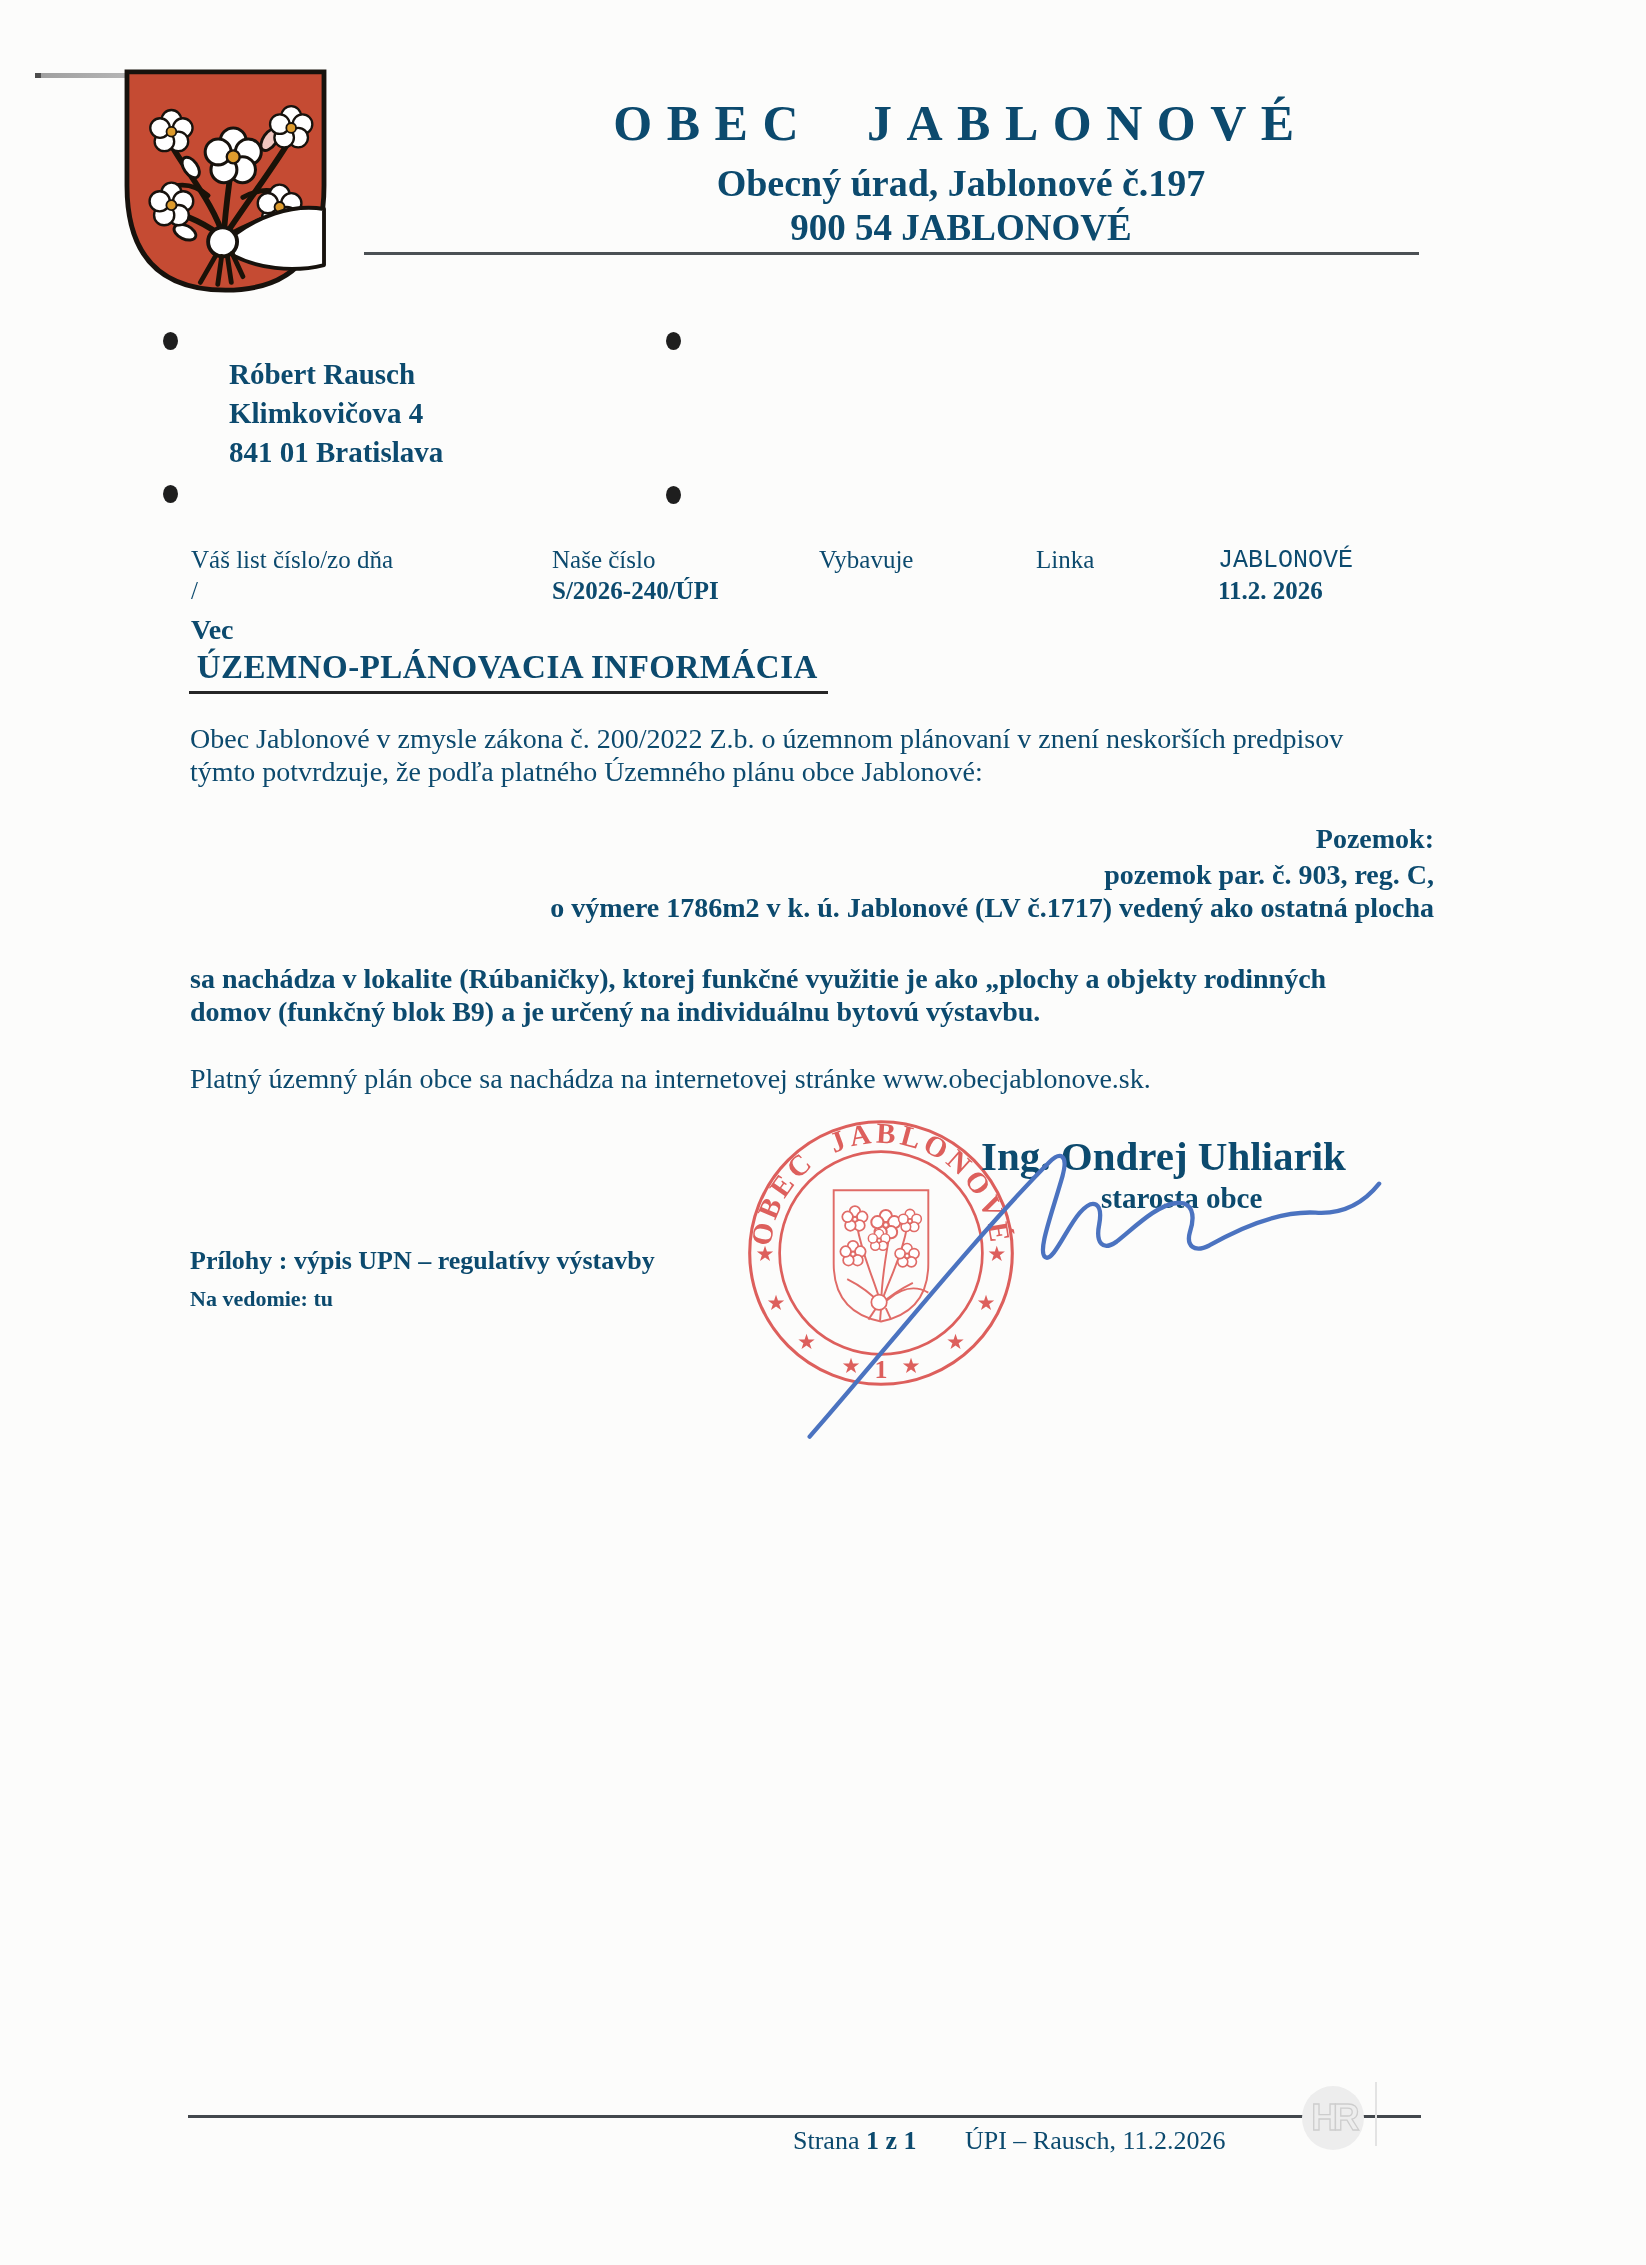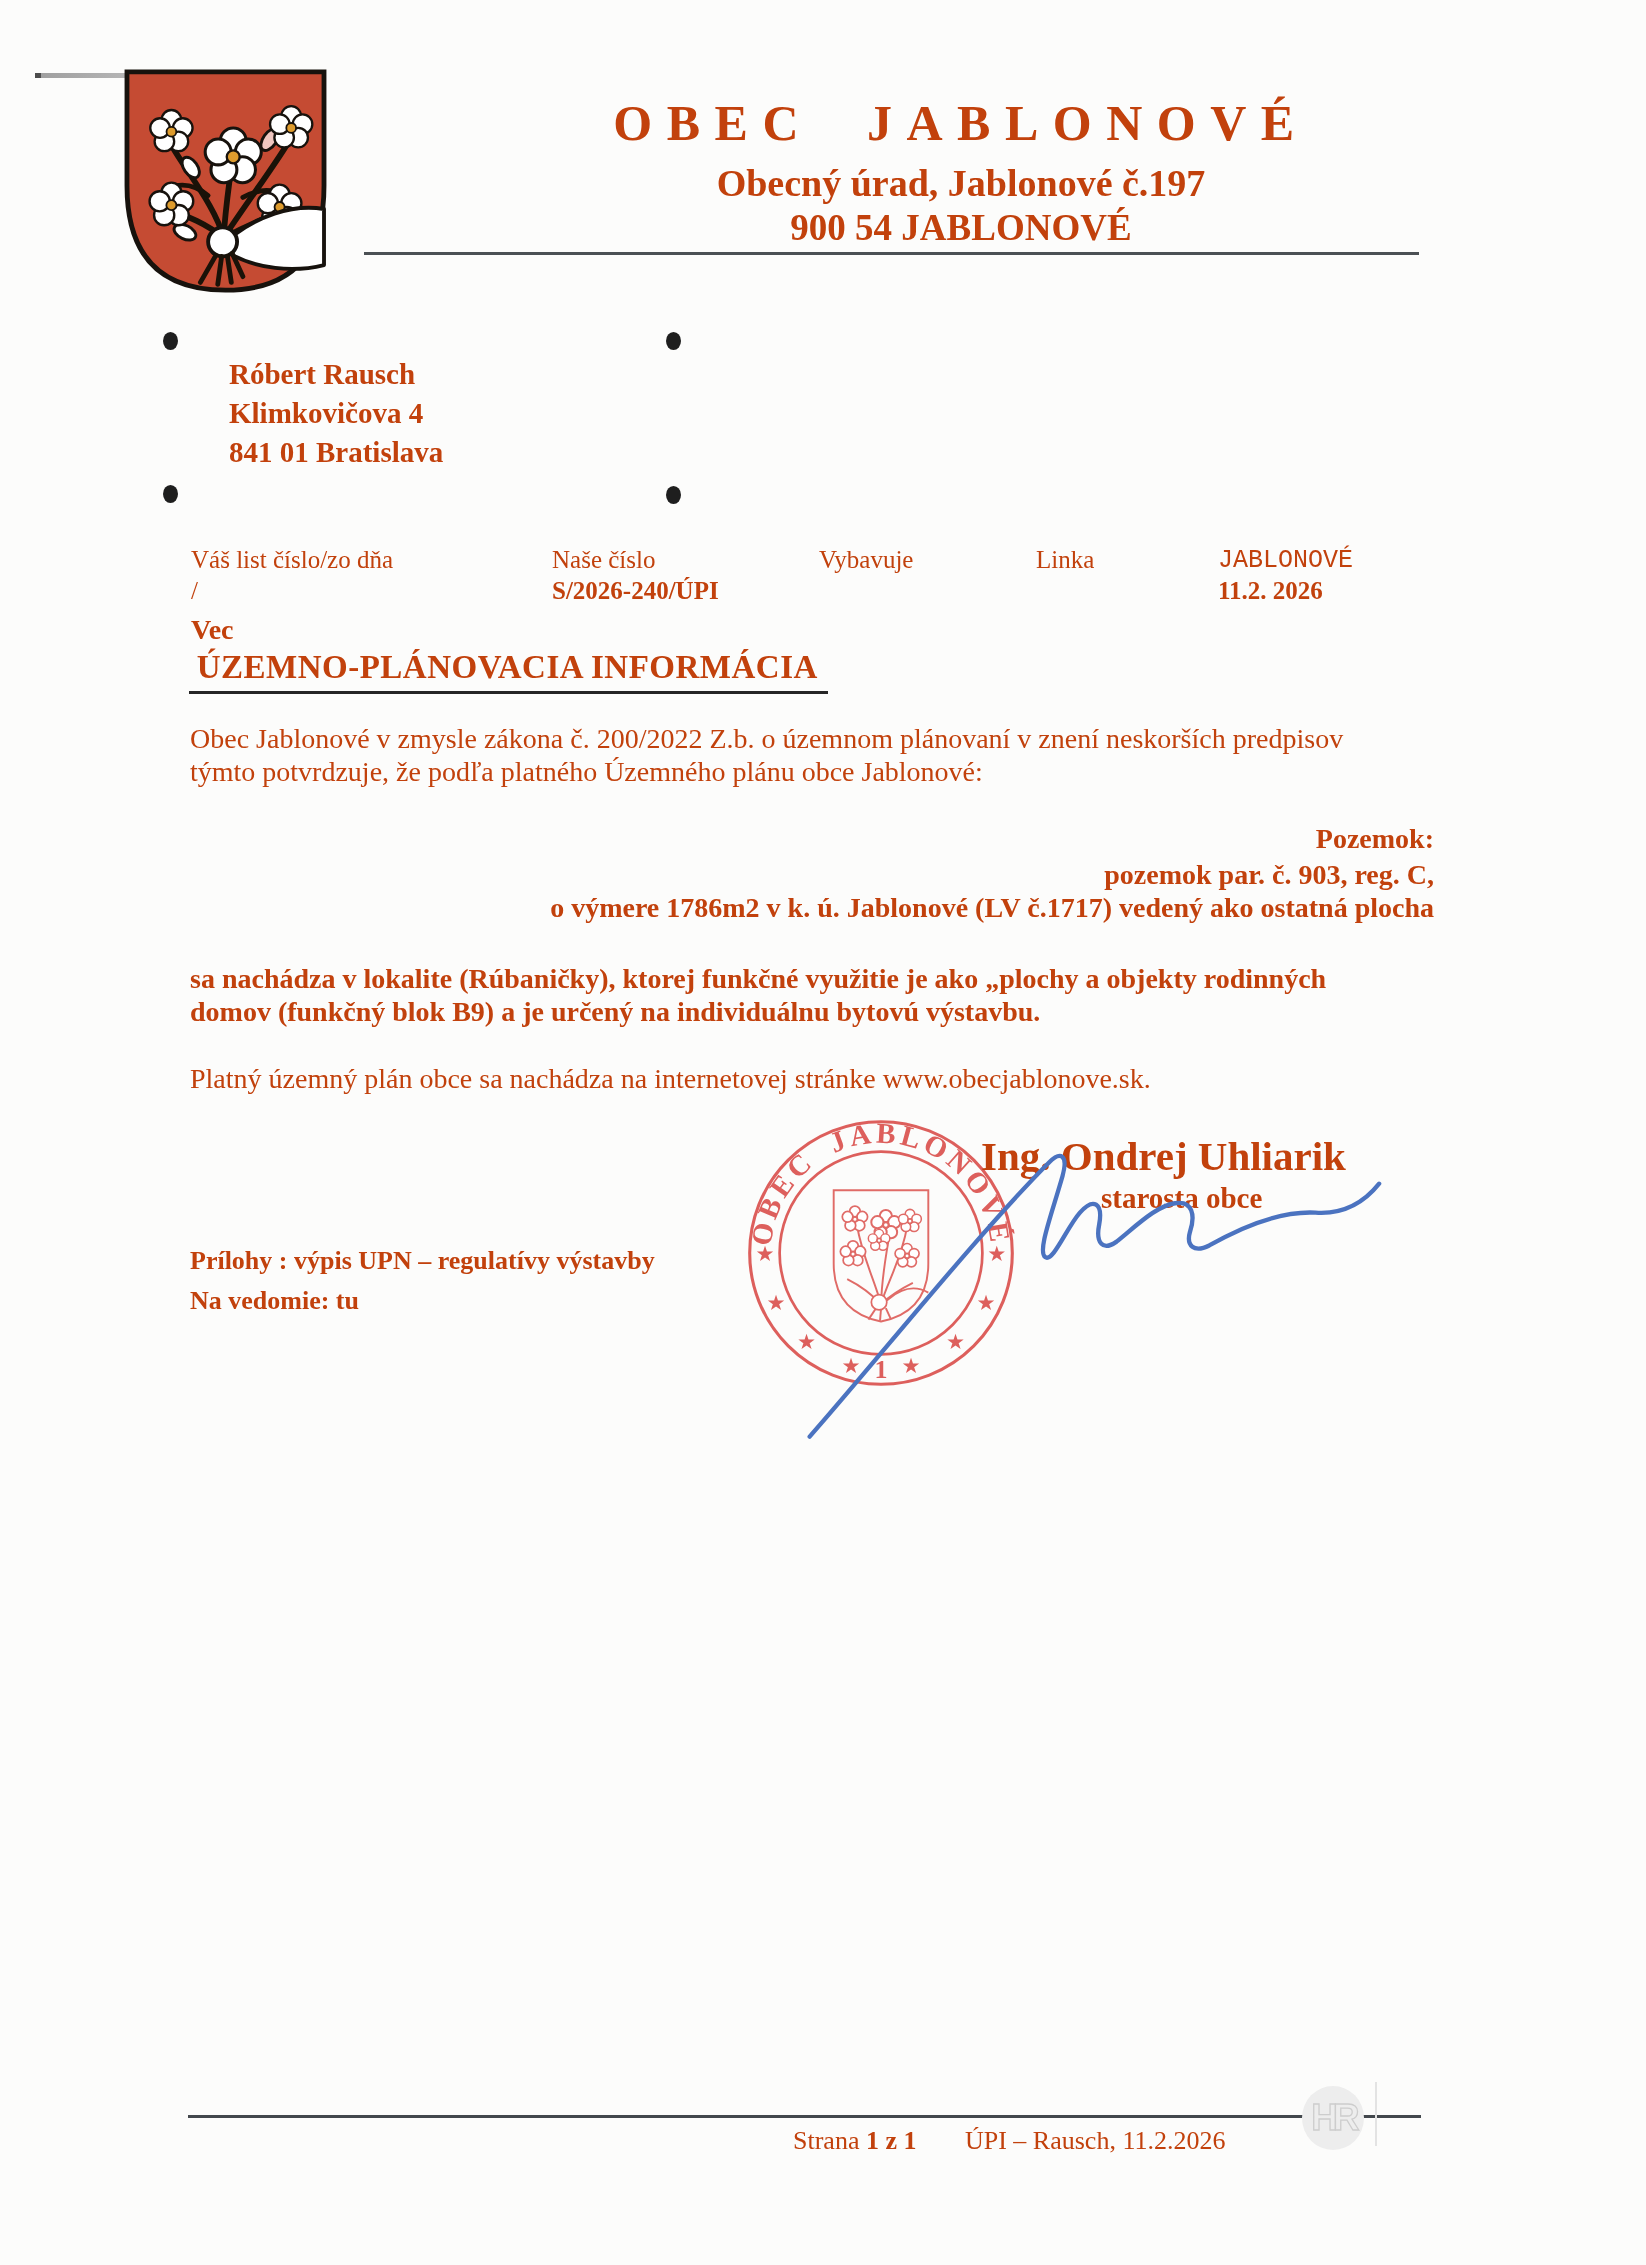--- a/index.html
+++ b/index.html
@@ -1,20 +1,20 @@
 <!DOCTYPE html>
 <html><head>
 <meta charset="utf-8">
 <style>
   * { margin:0; padding:0; box-sizing:border-box; }
   html,body { background:#e8e8e8; }
   body { font-family:"Liberation Serif","DejaVu Serif",serif; }
   .page {
     position:relative; width:1646px; height:2265px;
-    background:#fcfcfb; color:#c2410c; overflow:hidden;
+    background:#fcfcfb; color:#0c4a6e; overflow:hidden;
     margin:0 auto;
   }
   .abs { position:absolute; }
   .pre { white-space:pre-line; }
   
   .scan-line { left:35px; top:73px; width:91px; height:4.8px;
     background:linear-gradient(90deg,#4d4d4d 0 5.8px,#9f9f9f 5.8px,#b5b5b5); }
   .coa { left:123px; top:68px; width:205px; height:226px; }
   .hdr-block { left:406px; top:97px; width:1110px; text-align:center; }
   .hdr-org { font-size:50px; font-weight:bold; letter-spacing:14.5px; word-spacing:27px; line-height:1.05; }
@@ -40,21 +40,21 @@
   .pozemok { top:822px; }
   .parcel { top:858px; }
   .zoning { left:190px; top:962px; width:1410px; }
   .website { left:190px; top:1062px; width:1410px; }
   
   .stamp-svg { left:741px; top:1113px; width:280px; height:280px; }
   .sig-svg { left:763px; top:1120px; width:657px; height:333px; }
   .sig-name { left:981px; top:1132px; font-size:41px; font-weight:bold; }
   .sig-role { left:1101px; top:1182px; font-size:29px; font-weight:bold; }
   .attachments { left:190px; top:1246px; font-size:26px; font-weight:bold; }
-  .cc { left:190px; top:1286px; font-size:26px; font-weight:bold; }
+  .cc { left:190px; top:1286px; font-size:22px; font-weight:bold; }
   
   .foot-rule { left:188px; top:2115px; width:1233px; height:2.9px; background:#43484d; }
   .wm-circle { left:1302px; top:2086px; width:62px; height:64px; border-radius:50%; background:#ededed; }
   .wm-vline { left:1375px; top:2082px; width:1.9px; height:64px; background:#e3e3e3; }
   .footer-text { left:793px; top:2126px; font-size:26px; }
   .footer-ref { margin-left:42px; }
   
   .petal { fill:#ffffff; stroke:#17120d; stroke-width:2.6px; }
   .fcenter { fill:#dd9b2d; stroke:#17120d; stroke-width:2px; }
   .st-line { stroke:#e06b67; stroke-width:2px; fill:none; }

